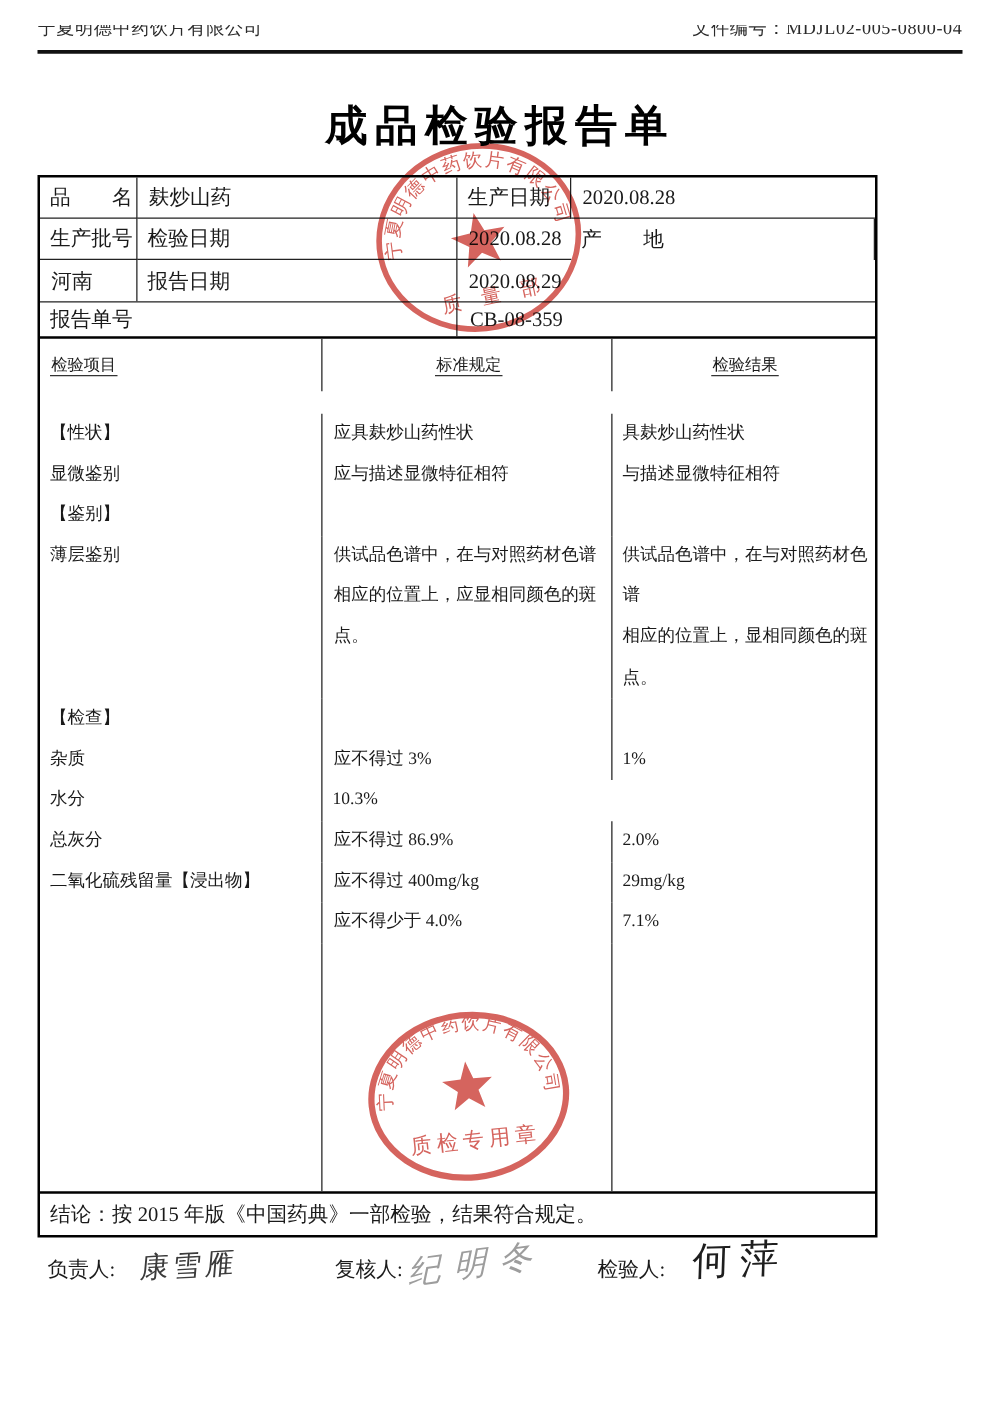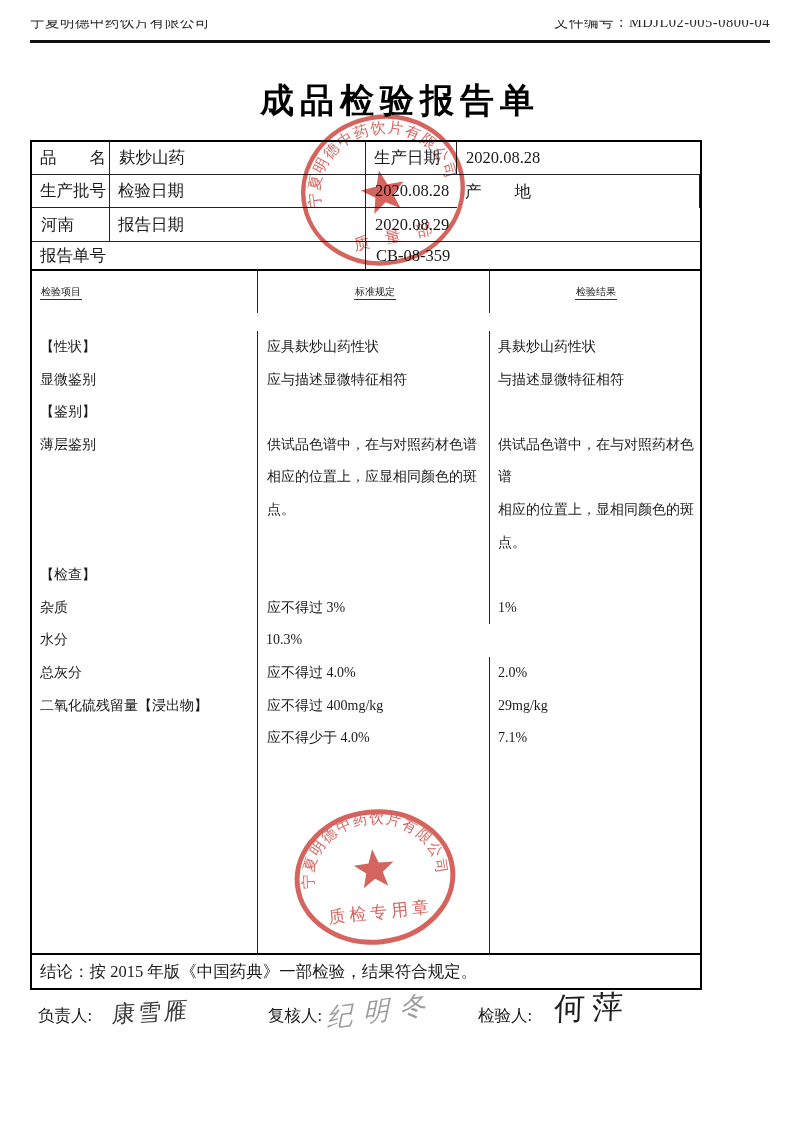--- a/index.html
+++ b/index.html
@@ -34,21 +34,21 @@
 
   .results { flex:1 1 auto; border-top:2px solid #000; display:flex; flex-direction:column;
     font-size:14px; overflow:hidden; }
   .res-row { display:flex; flex:0 0 auto; }
   .res-row.first { padding-top:18px; }
   .res-fill { flex:1 1 auto; }
   .rc1,.rc2,.rc3 { line-height:32.6px; white-space:pre-wrap; }
   .rc1 { width:226px; border-right:1.4px solid #222; padding-left:8px; }
   .rc2 { width:232px; border-right:1.4px solid #222; padding-left:9px; padding-right:6px; }
   .rc3 { flex:1; padding-left:8px; padding-right:6px; }
-  .res-head .rc1,.res-head .rc2,.res-head .rc3 { line-height:42px; font-size:10px; }
+  .res-head .rc1,.res-head .rc2,.res-head .rc3 { line-height:42px; font-size:13px; }
   .res-head .rc2,.res-head .rc3 { text-align:center; }
   .uh { display:inline-block; line-height:1.25; border-bottom:1px solid #333; padding:0 1px; }
 
   .conclusion-row { flex:0 0 35px; border-top:2px solid #000; display:flex; align-items:center;
     padding-left:8px; font-size:16.5px; }
 
   
   .signatures { position:absolute; top:995px; left:30px; width:740px; height:62px; }
   .signatures span { position:absolute; white-space:nowrap; }
   .sig-label { top:10px; font-size:16.5px; }
@@ -144,21 +144,21 @@
         <div class="rc1">杂质</div>
         <div class="rc2">应不得过 3%</div>
         <div class="rc3">1%</div>
       </div>
       <div class="res-row">
         <div class="rc1">水分</div>
         <div class="rc3">10.3%</div>
       </div>
       <div class="res-row">
         <div class="rc1">总灰分</div>
-        <div class="rc2">应不得过 4.0%</div>
+        <div class="rc2">应不得过 86.9%</div>
         <div class="rc3">2.0%</div>
       </div>
       <div class="res-row">
         <div class="rc1">二氧化硫残留量【浸出物】</div>
         <div class="rc2">应不得过 400mg/kg</div>
         <div class="rc3">29mg/kg</div>
       </div>
       <div class="res-row">
         <div class="rc1"></div>
         <div class="rc2">应不得少于 4.0%</div>

